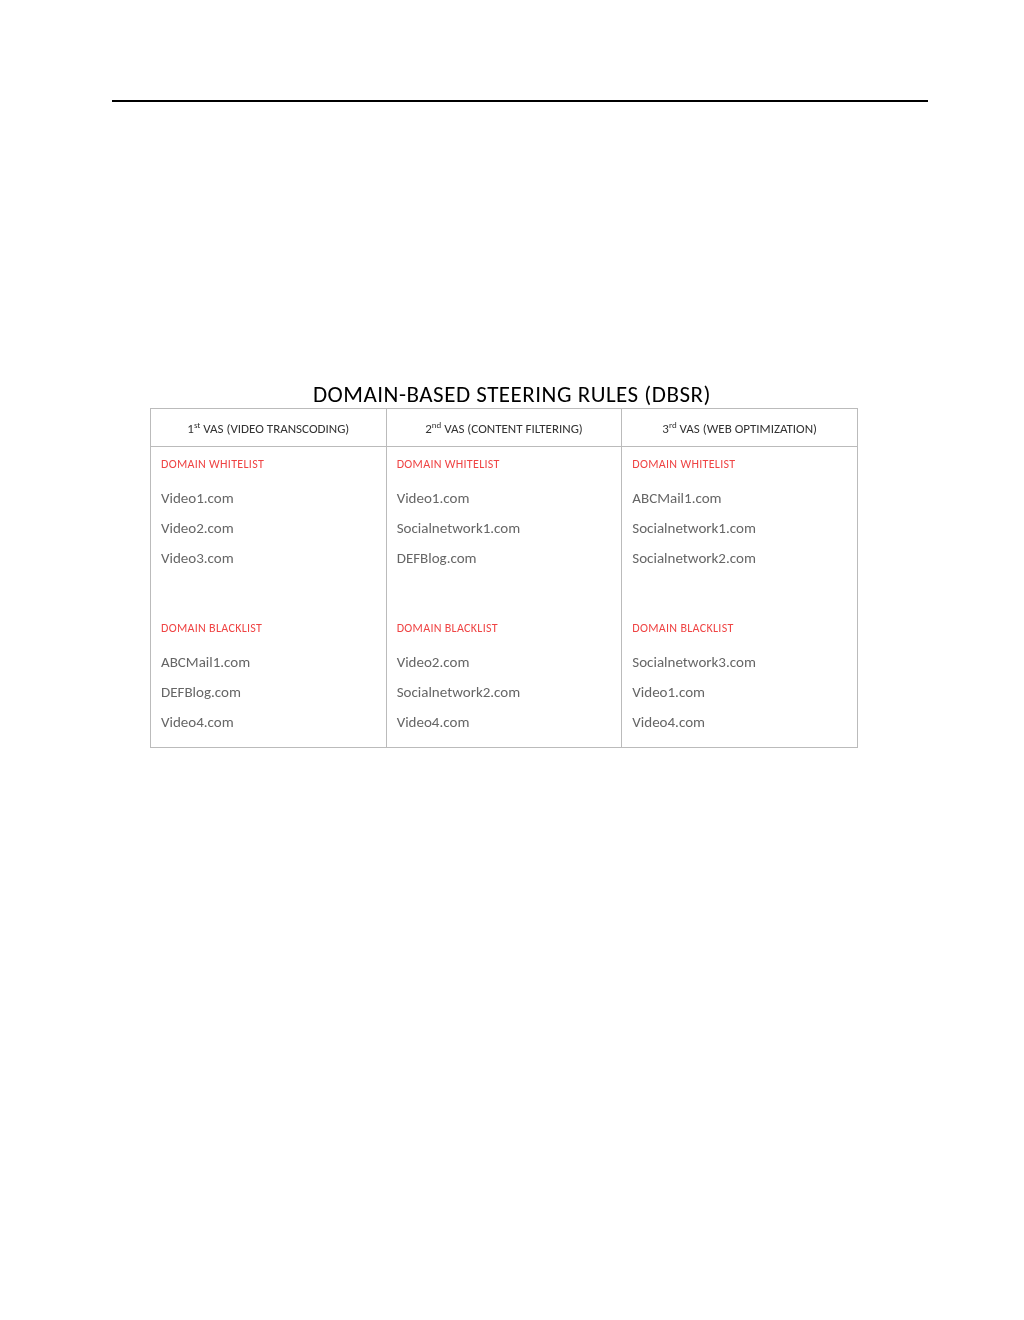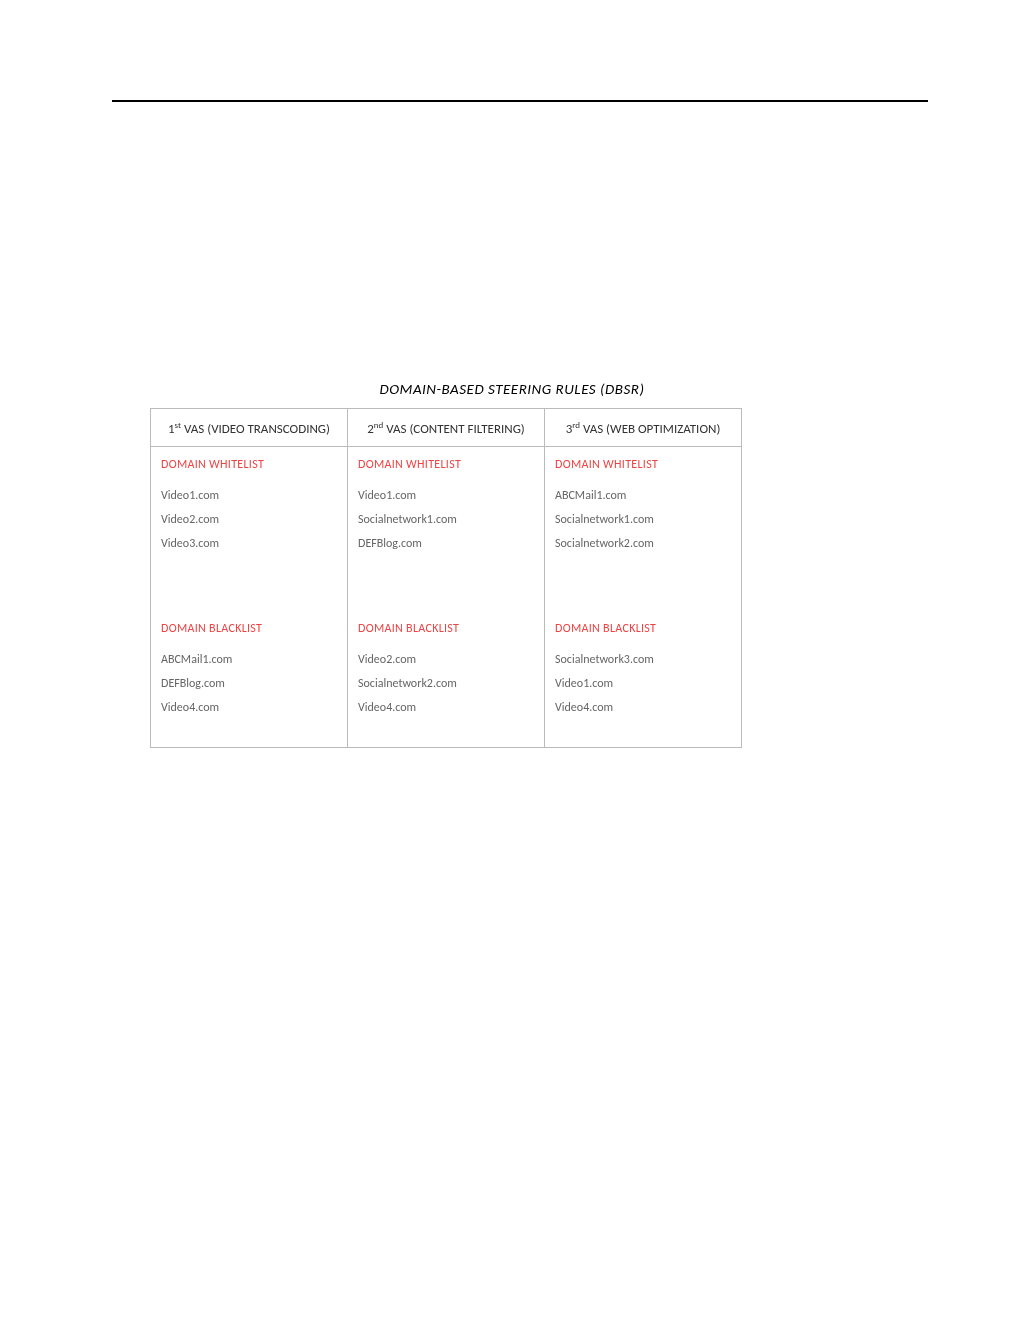--- a/index.html
+++ b/index.html
@@ -47,30 +47,29 @@
     border-top: 2px solid #000;
   }
 
   .fig-title {
     position: absolute;
     top: 380px;
     left: 0;
     width: 100%;
     text-align: center;
     font-family: Calibri, Arial, sans-serif;
-    font-size: 15px;
+    font-size: 23px;
     letter-spacing: 0.5px;
-    font-style: italic;
   }
 
   .dbsr-table {
     position: absolute;
     top: 408px;
     left: 150px;
-    width: 592px;
+    width: 708px;
     border: 1px solid #999;
     border-collapse: collapse;
     table-layout: fixed;
     font-family: Calibri, Arial, sans-serif;
   }
   .dbsr-table td, .dbsr-table th {
     border: 1px solid #bbb;
     vertical-align: top;
     padding: 8px 10px 6px 10px;
     font-size: 12.5px;
@@ -87,21 +86,21 @@
     font-size: 9px;
     vertical-align: super;
   }
   .section-label {
     font-size: 12px;
     letter-spacing: 0.3px;
     color: #ef4444;
     margin-bottom: 8px;
   }
   .domain-list {
-    font-size: 12px;
+    font-size: 15px;
     color: #666;
     line-height: 2.0;
     margin-top: 12px;
   }
   .list-block {
     min-height: 90px;
   }
   .cell-body {
     padding: 2px 0 4px 0;
   }

